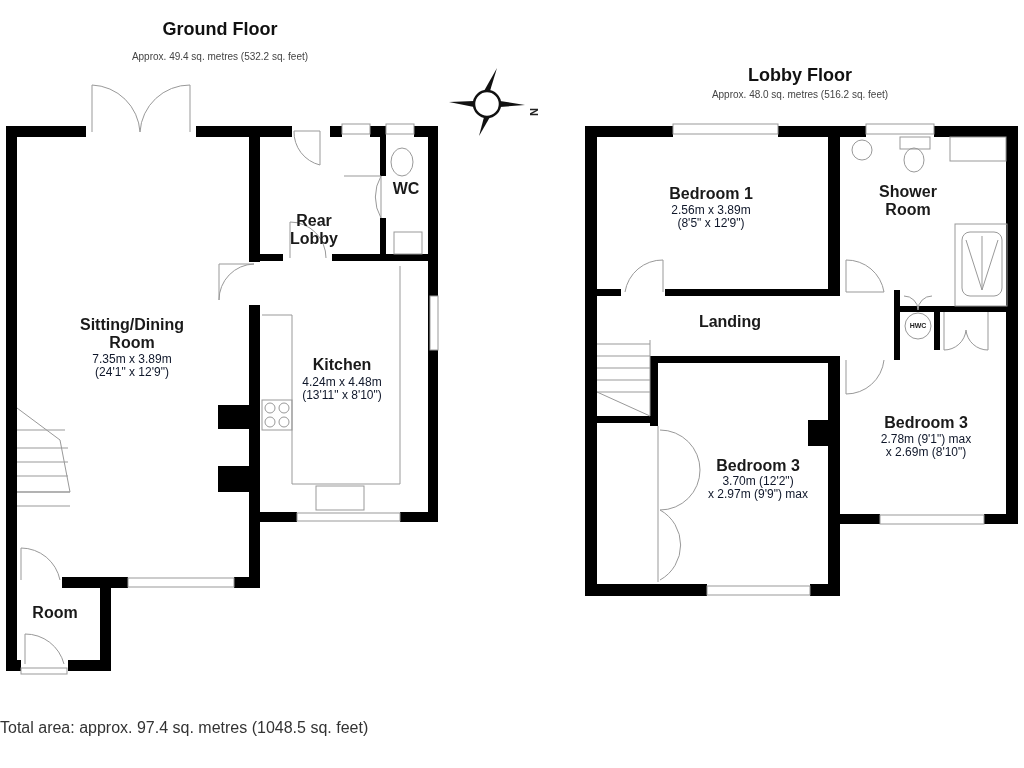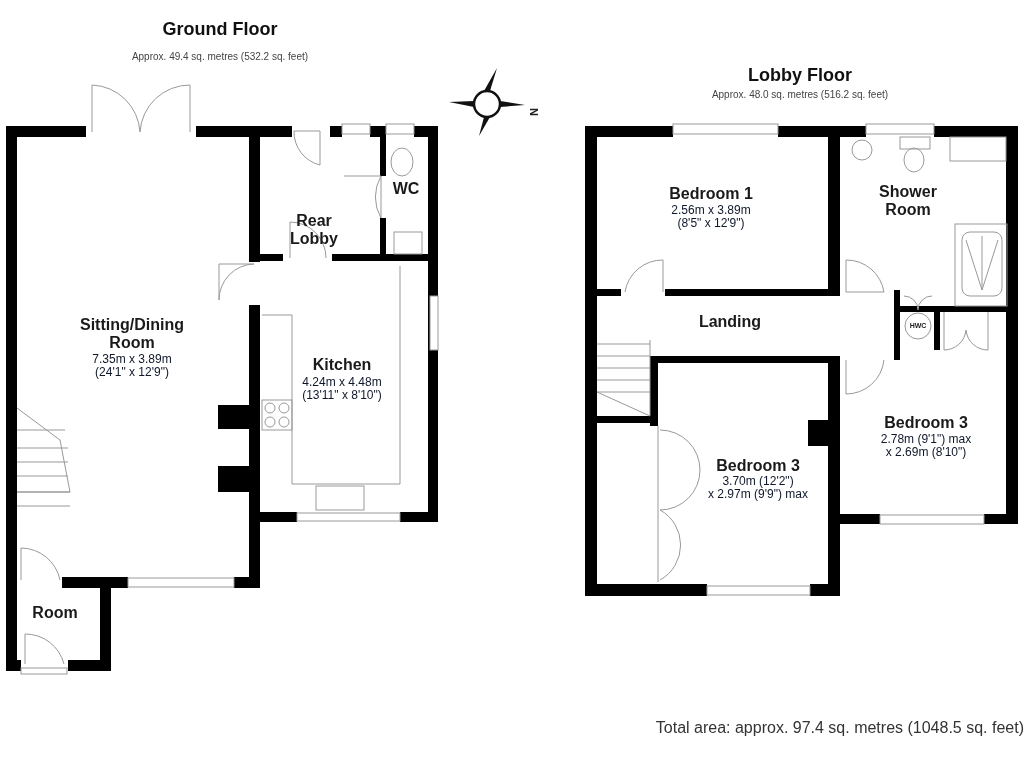--- a/index.html
+++ b/index.html
@@ -1,21 +1,21 @@
 <!DOCTYPE html>
 <html><head>
 <meta charset="utf-8">
 <style>
   html, body { margin: 0; padding: 0; background: #ffffff; }
   body { width: 1024px; height: 768px; position: relative; overflow: hidden; font-family: "Liberation Sans", "DejaVu Sans", sans-serif; color: #222; }
   .floor-title { position: absolute; text-align: center; font-weight: bold; font-size: 18px; color: #111; }
   .floor-sub { position: absolute; text-align: center; font-size: 10px; color: #444; }
   .room-label { position: absolute; text-align: center; font-weight: bold; font-size: 16px; line-height: 18px; color: #1a1a1a; }
   .room-dim { position: absolute; text-align: center; font-size: 12px; line-height: 13px; color: #0f172a; }
-  .total { position: absolute; left: 0; width: 1024px; top: 719px; text-align: right; font-size: 16px; color: #333; }
+  .total { position: absolute; left: 0; width: 1024px; top: 719px; text-align: left; font-size: 16px; color: #333; }
   svg.plan { position: absolute; left: 0; top: 0; }
   .w { fill: #000; }
   .thin { fill: none; stroke: #999; stroke-width: 1; }
   .win { fill: #fff; stroke: #999; stroke-width: 1; }
 </style>
 </head>
 <body>
 
 <svg class="plan" width="1024" height="768" viewBox="0 0 1024 768">
 

